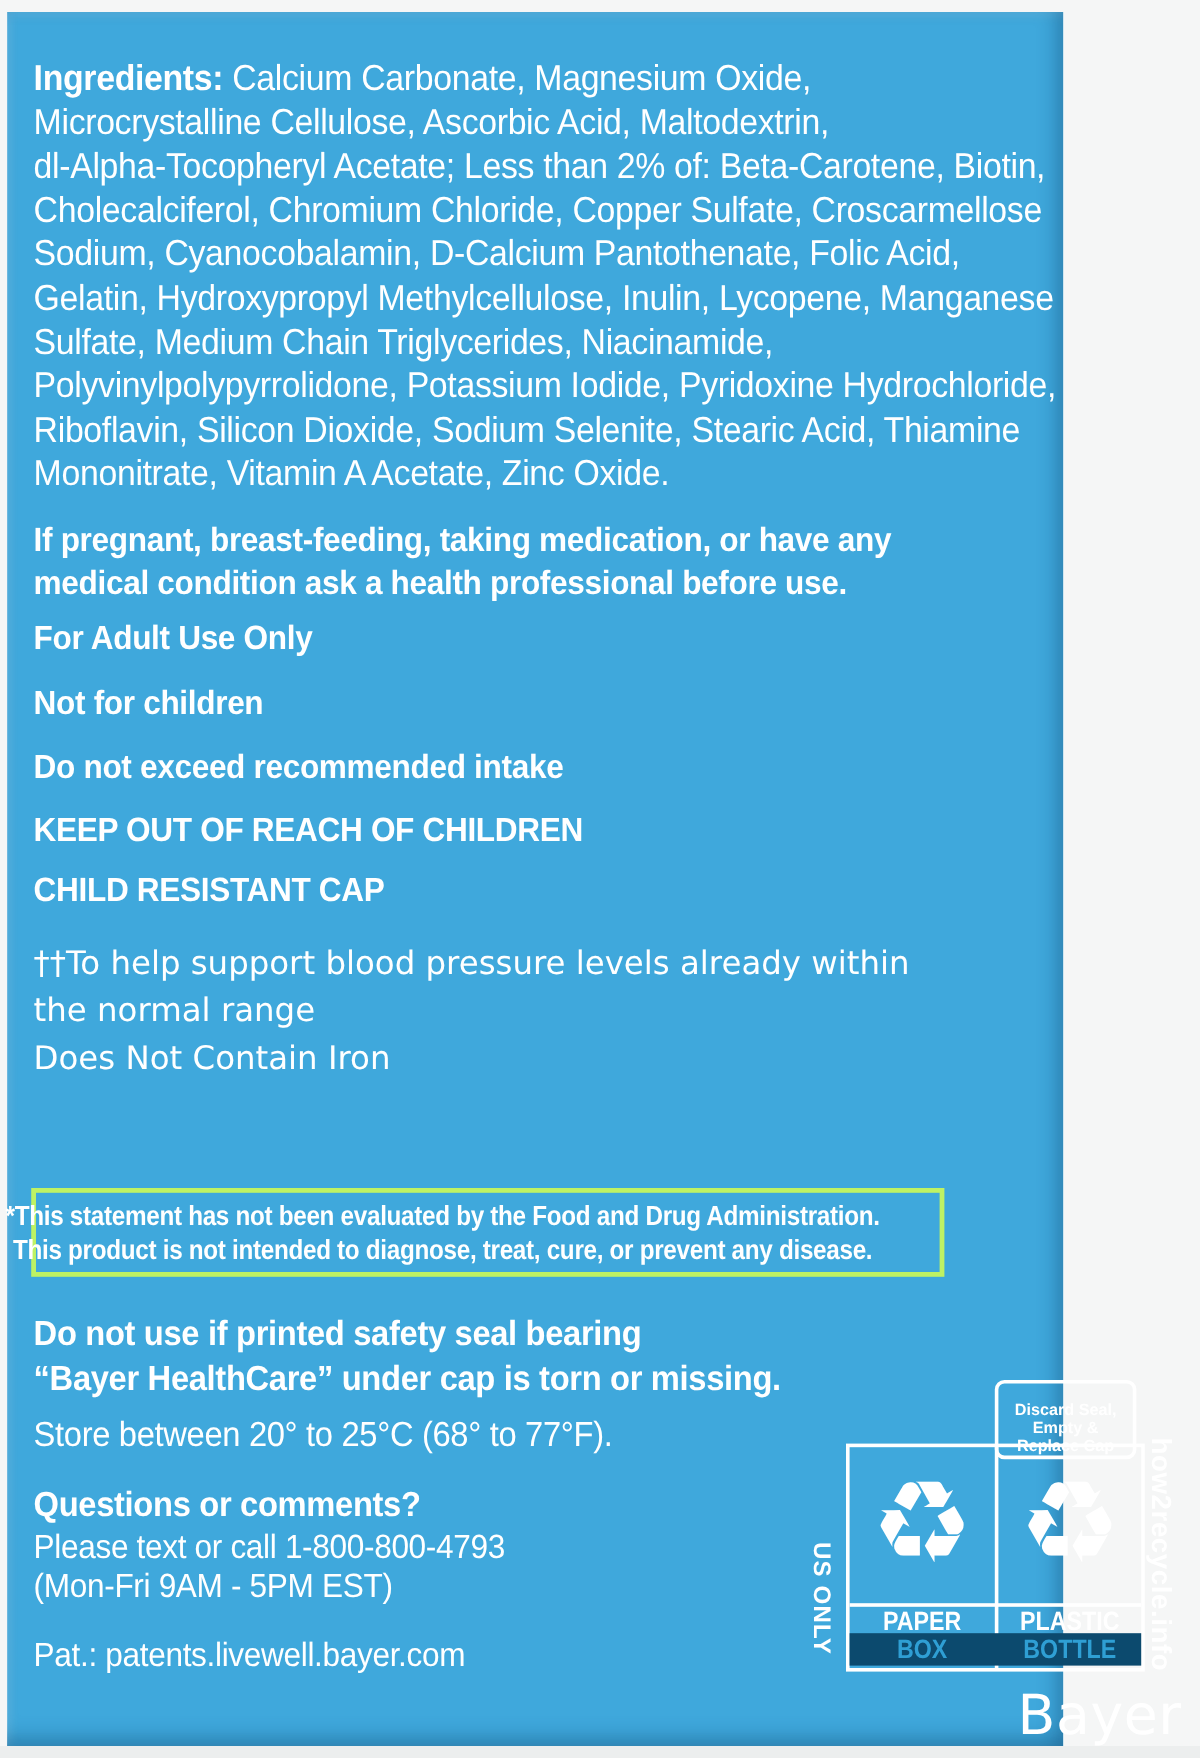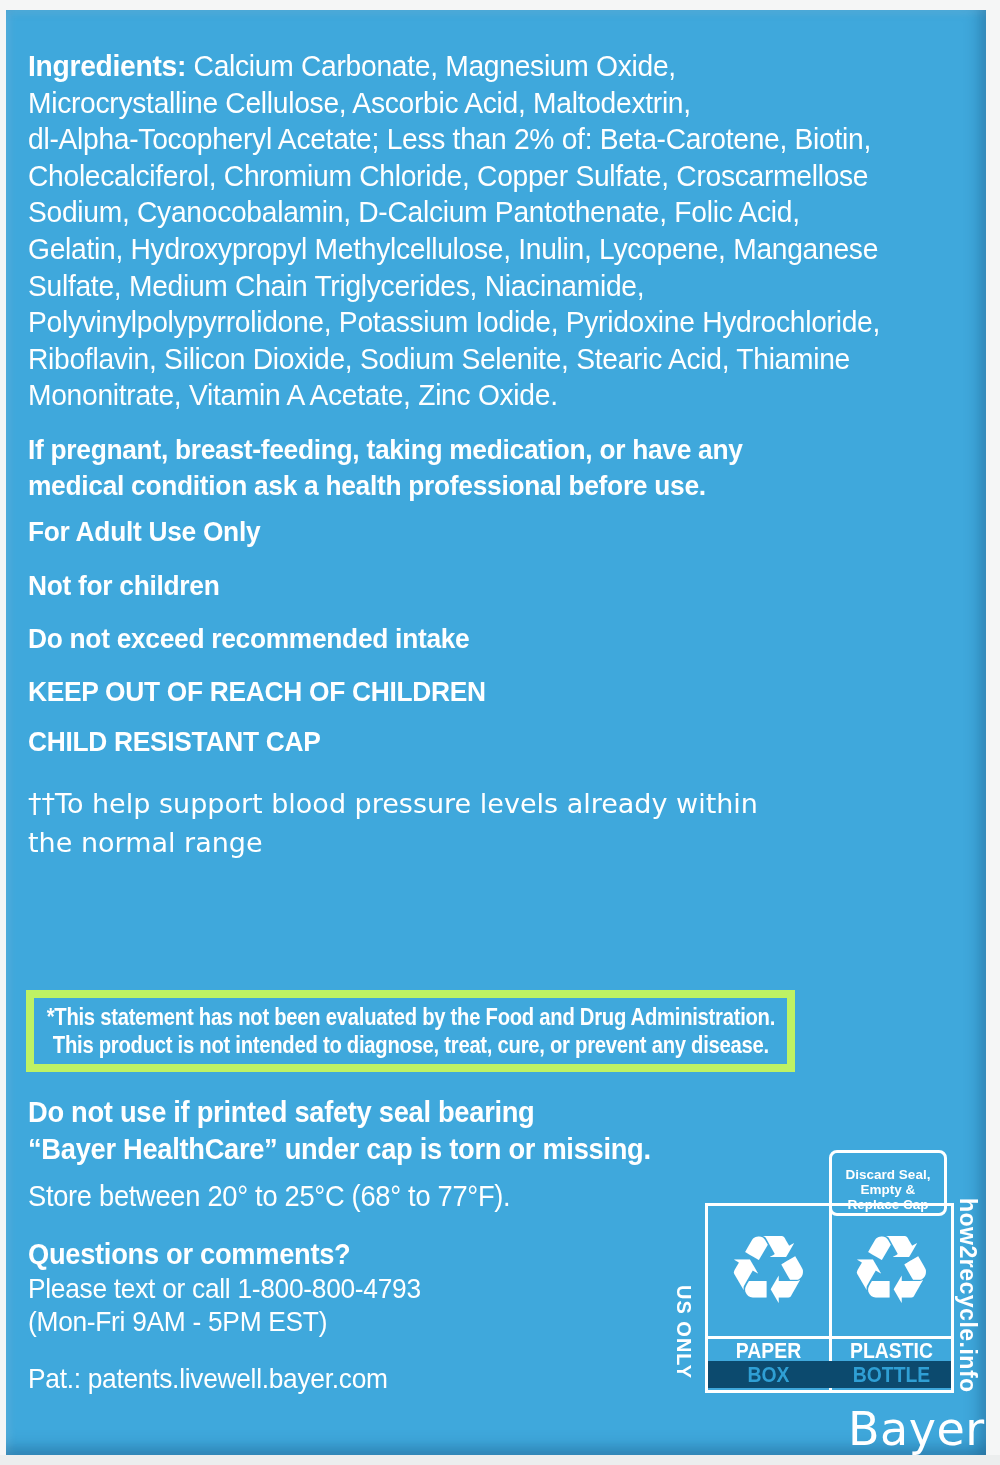--- a/index.html
+++ b/index.html
@@ -1,38 +1,38 @@
 <!DOCTYPE html>
 <html><head>
 <meta charset="utf-8">
 <style>
   html,body{margin:0;padding:0;}
   .page{position:relative;width:1000px;height:1465px;background:#f5f6f6;overflow:hidden;
         font-family:"Liberation Sans",sans-serif;}
-  .box{position:absolute;left:6px;top:10px;width:980px;height:1445px;background:#3fa8dc;
+  .box{position:absolute;left:6px;top:10px;width:880px;height:1445px;background:#3fa8dc;
        box-shadow:inset -12px 0 16px -6px rgba(10,60,100,.32),
                   inset 0 -16px 16px -8px rgba(10,60,100,.30),
                   inset 3px 3px 8px rgba(255,255,255,.14);}
   .below{position:absolute;left:0;top:1455px;width:1000px;height:10px;background:#eceeee;}
   .txt{position:absolute;color:#ffffff;}
   .cond{letter-spacing:-0.3px;transform:scaleX(.94);transform-origin:0 0;}
   .b{font-weight:bold;}
   .nw{white-space:nowrap;}
 
   .sec-ingredients{left:22px;top:38px;font-size:30px;line-height:36.6px;}
   .sec-pregnant{left:22px;top:422px;font-size:28px;font-weight:bold;line-height:36px;}
   .st{left:22px;font-size:28px;font-weight:bold;}
   .st-adult{top:506px;} .st-children{top:560px;} .st-intake{top:613px;}
   .st-keepout{top:666px;} .st-cap{top:716px;}
 
   .sec-foot{left:22px;top:774px;font-family:"DejaVu Sans",sans-serif;font-size:27px;line-height:39.3px;}
   .sec-foot .fb{font-weight:bold;}
 
-  .fda-box{position:absolute;left:20px;top:980px;width:753px;height:66px;border:8px solid #bef264;
-           display:flex;align-items:center;justify-content:center;}
+  .fda-box{position:absolute;left:20px;top:980px;width:753px;height:66px;border:4px solid #bef264;
+           display:flex;align-items:center;justify-content:flex-end;}
   .fda-inner{white-space:nowrap;text-align:center;color:#fff;font-weight:bold;font-size:23px;
              line-height:28px;letter-spacing:-0.3px;transform:scaleX(.88);}
 
   .sec-seal{left:22px;top:1084px;font-size:29px;font-weight:bold;line-height:37px;}
   .sec-store{left:22px;top:1170px;font-size:29px;}
   .sec-contact{left:22px;top:1228px;font-size:28px;line-height:33.5px;}
   .sec-contact .hd{font-size:29px;font-weight:bold;}
   .sec-patent{left:22px;top:1353px;font-size:28px;}
 
   .recycle{position:absolute;left:666px;top:1140px;width:330px;height:262px;color:#fff;}
@@ -84,20 +84,21 @@
 
     <div class="txt cond st st-adult nw">For Adult Use Only</div>
     <div class="txt cond st st-children nw">Not for children</div>
     <div class="txt cond st st-intake nw">Do not exceed recommended intake</div>
     <div class="txt cond st st-keepout nw">KEEP OUT OF REACH OF CHILDREN</div>
     <div class="txt cond st st-cap nw">CHILD RESISTANT CAP</div>
 
     <div class="txt sec-foot">
       <div class="nw">††To help support blood pressure levels already within</div>
       <div class="nw">the normal range</div>
+      <div class="nw">Does Not Contain Iron</div>
     </div>
 
     <div class="fda-box">
       <div class="fda-inner">
         <div>*This statement has not been evaluated by the Food and Drug Administration.</div>
         <div>This product is not intended to diagnose, treat, cure, or prevent any disease.</div>
       </div>
     </div>
 
     <div class="txt cond sec-seal">

